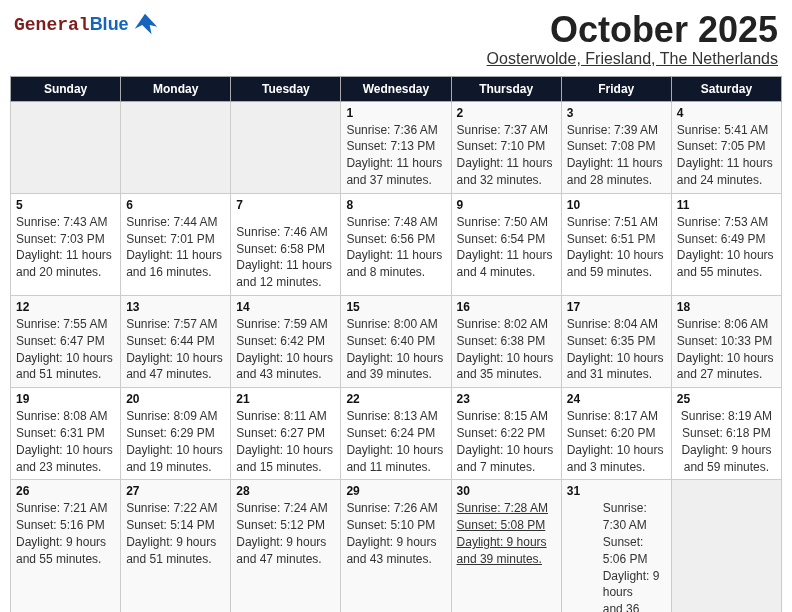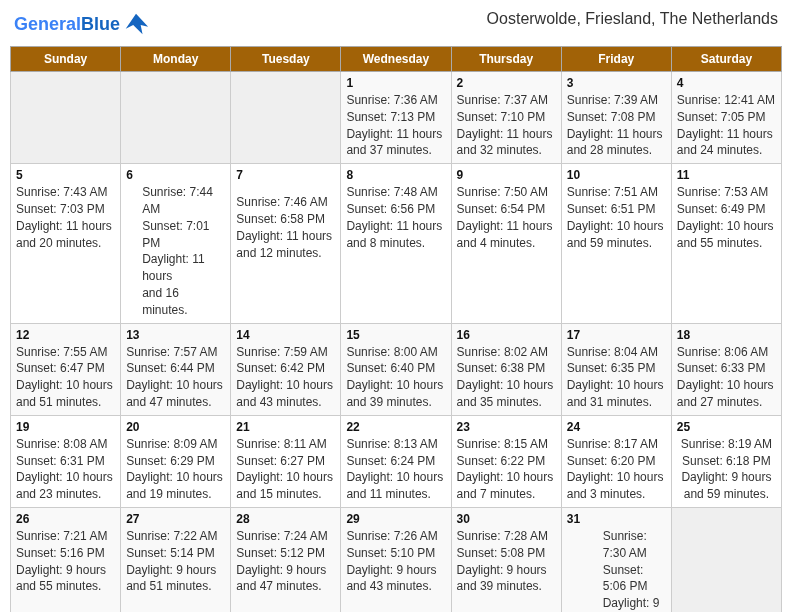--- a/index.html
+++ b/index.html
@@ -16,47 +16,48 @@
       align-items: flex-start;
       margin-bottom: 8px;
       padding: 0 4px;
     }
     .logo {
       display: flex;
       align-items: center;
       font-size: 18px;
       font-weight: bold;
     }
-    .logo-general { color: #3b82f6; }
+    .logo-general { color: #7f1d1d; font-family: Liberation Mono, monospace; }
     .logo-blue { color: #1565c0; }
     .logo-bird {
       width: 28px;
       height: 28px;
       margin-left: 2px;
     }
     .title-area {
       text-align: right;
     }
     .month-title {
       font-size: 36px;
       font-weight: bold;
       color: #222;
       line-height: 1.1;
     }
     .subtitle {
       font-size: 16px;
       color: #333;
+      text-decoration: underline;
     }
     table {
       width: 100%;
       border-collapse: collapse;
       table-layout: fixed;
     }
     thead tr th {
-      background: #a16207;
+      background: #0f172a;
       color: #fff;
       font-size: 12px;
       font-weight: bold;
       padding: 5px 4px;
       text-align: center;
       border: 1px solid #aaa;
     }
     tbody tr td {
       vertical-align: top;
       border: 1px solid #ccc;
@@ -93,20 +94,21 @@
 <div class="header-area">
   <div class="logo">
     <span>
       <span class="logo-general">General</span><span class="logo-blue">Blue</span>
     </span>
     <svg class="logo-bird" viewBox="0 0 30 30">
       <polygon points="15,4 28,18 20,16 22,26 12,16 4,20" fill="#1565c0"></polygon>
     </svg>
   </div>
   <div class="title-area">
+    <div class="month-title">October 2025</div>
     <div class="subtitle">Oosterwolde, Friesland, The Netherlands</div>
   </div>
 </div>
 
 <table>
   <thead>
     <tr>
     <th>Sunday</th>
         <th>Monday</th>
         <th>Tuesday</th>
@@ -137,37 +139,37 @@
         </td>
         <td>
           <div class="day-number">3</div>
           <div class="day-info" style="white-space: pre-line;">Sunrise: 7:39 AM
 Sunset: 7:08 PM
 Daylight: 11 hours
 and 28 minutes.</div>
         </td>
         <td>
           <div class="day-number">4</div>
-          <div class="day-info" style="white-space: pre-line;">Sunrise: 12:41 AM
+          <div class="day-info" style="white-space: pre-line;">Sunrise: 5:41 AM
 Sunset: 7:05 PM
 Daylight: 11 hours
 and 24 minutes.</div>
         </td>
       </tr>
       <tr>
         <td>
           <div class="day-number">5</div>
           <div class="day-info" style="white-space: pre-line;">Sunrise: 7:43 AM
 Sunset: 7:03 PM
 Daylight: 11 hours
 and 20 minutes.</div>
         </td>
         <td>
           <div class="day-number">6</div>
-          <div class="day-info" style="white-space: pre-line; margin-left: 16px;">Sunrise: 7:44 AM
+          <div class="day-info" style="white-space: pre-line;">Sunrise: 7:44 AM
 Sunset: 7:01 PM
 Daylight: 11 hours
 and 16 minutes.</div>
         </td>
         <td>
           <div class="day-number">7</div>
           <div class="day-info" style="white-space: pre-line; margin-top: 12px;">Sunrise: 7:46 AM
 Sunset: 6:58 PM
 Daylight: 11 hours
 and 12 minutes.</div>
@@ -240,21 +242,21 @@
         <td>
           <div class="day-number">17</div>
           <div class="day-info" style="white-space: pre-line;">Sunrise: 8:04 AM
 Sunset: 6:35 PM
 Daylight: 10 hours
 and 31 minutes.</div>
         </td>
         <td>
           <div class="day-number">18</div>
           <div class="day-info" style="white-space: pre-line;">Sunrise: 8:06 AM
-Sunset: 6:33 PM
+Sunset: 10:33 PM
 Daylight: 10 hours
 and 27 minutes.</div>
         </td>
       </tr>
       <tr>
         <td>
           <div class="day-number">19</div>
           <div class="day-info" style="white-space: pre-line;">Sunrise: 8:08 AM
 Sunset: 6:31 PM
 Daylight: 10 hours
@@ -327,21 +329,21 @@
         </td>
         <td>
           <div class="day-number">29</div>
           <div class="day-info" style="white-space: pre-line;">Sunrise: 7:26 AM
 Sunset: 5:10 PM
 Daylight: 9 hours
 and 43 minutes.</div>
         </td>
         <td>
           <div class="day-number">30</div>
-          <div class="day-info" style="white-space: pre-line;">Sunrise: 7:28 AM
+          <div class="day-info" style="white-space: pre-line; text-decoration: underline;">Sunrise: 7:28 AM
 Sunset: 5:08 PM
 Daylight: 9 hours
 and 39 minutes.</div>
         </td>
         <td>
           <div class="day-number">31</div>
           <div class="day-info" style="white-space: pre-line; margin-left: 36px;">Sunrise: 7:30 AM
 Sunset: 5:06 PM
 Daylight: 9 hours
 and 36 minutes.</div>

